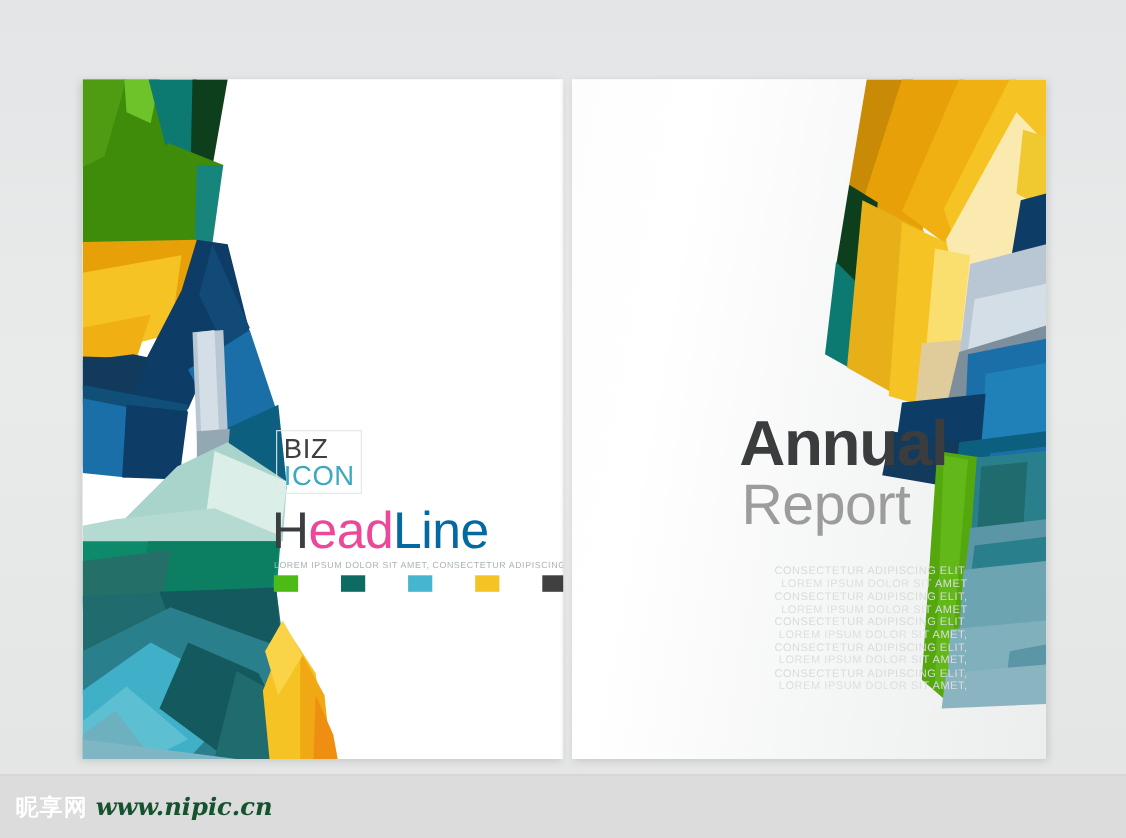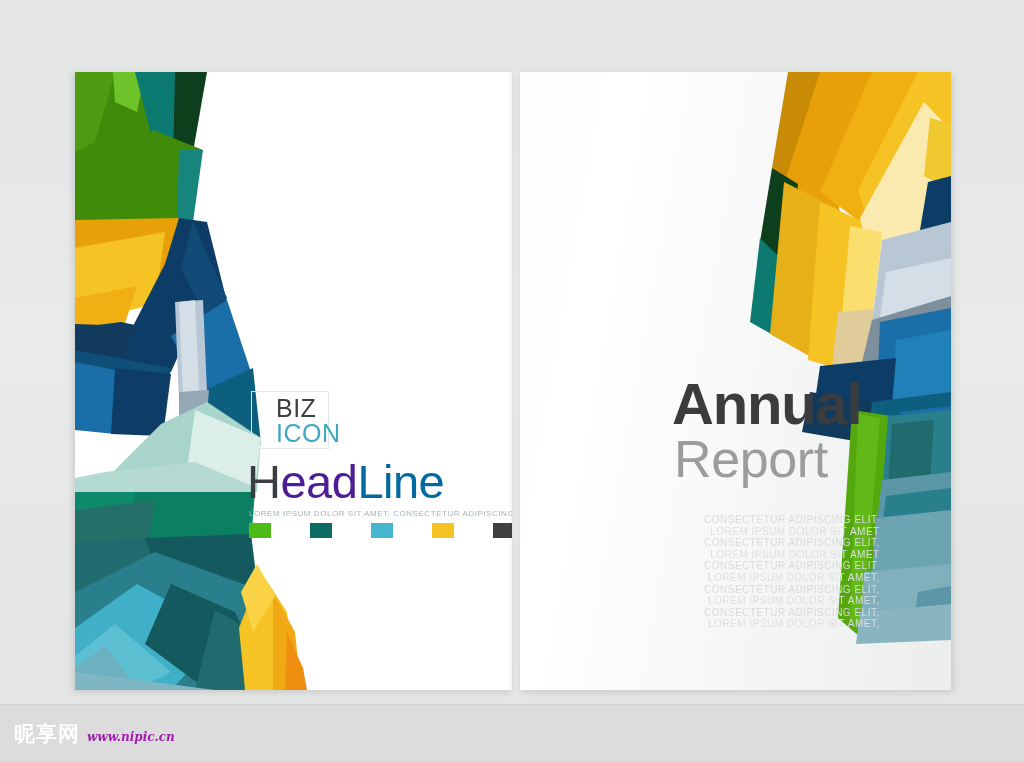--- a/index.html
+++ b/index.html
@@ -47,23 +47,23 @@
     font-family: "DejaVu Sans", sans-serif;
     font-size: 21px;
     font-weight: bold;
     color: #ffffff;
     letter-spacing: 1px;
     text-shadow: 0 0 1px #cfcfcf;
   }
   #wm-url {
     font-family: "DejaVu Serif", serif;
     font-style: italic;
-    font-size: 12px;
+    font-size: 22px;
     font-weight: bold;
-    color: #a21caf;
+    color: #14532d;
     text-shadow: 0 0 1px #cfcfcf;
   }
 
   #id-badge {
     position: absolute;
     right: 0;
     bottom: 17px;
     background: #a8a8a8;
     color: #ffffff;
     font-family: "DejaVu Sans", sans-serif;
@@ -115,42 +115,42 @@
   .art svg { display: block; width: 100%; height: 100%; }
 
   
   #logo-box {
     position: absolute;
     left: 176px;
     top: 319px;
     width: 78px;
     height: 58px;
     border: 1px solid #e3e6e7;
-    padding: 4px 0 0 24px;
+    padding: 4px 0 0 6px;
   }
   .logo-line {
     font-family: "Liberation Sans", sans-serif;
     font-size: 25px;
     line-height: 25px;
     letter-spacing: 0.5px;
   }
   #logo-biz { color: #3d4043; }
   #logo-icon { color: #3fa8c0; }
 
   #headline {
     position: absolute;
     left: 172px;
     top: 386px;
     font-size: 47px;
     line-height: 47px;
     letter-spacing: -0.5px;
     white-space: nowrap;
   }
   #headline .hl-a { color: #3b3e41; font-weight: normal; }
-  #headline .hl-b { color: #4c1d95; font-weight: normal; }
+  #headline .hl-b { color: #ec4899; font-weight: normal; }
   #headline .hl-c { color: #0369a1; font-weight: normal; text-align: center; }
 
   #subline {
     position: absolute;
     left: 174px;
     top: 437px;
     font-size: 8px;
     letter-spacing: 0.55px;
     color: #a9b3b8;
     white-space: nowrap;

